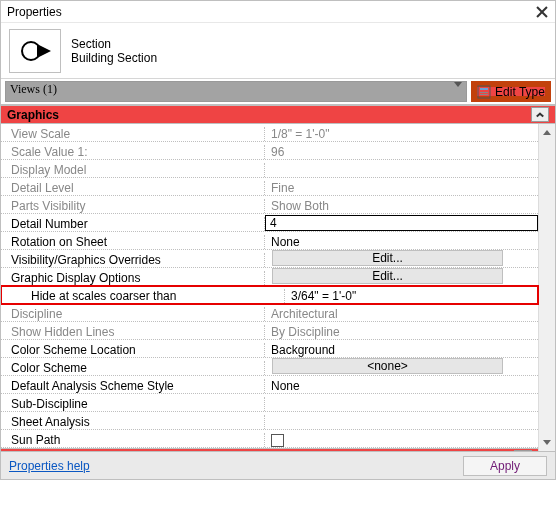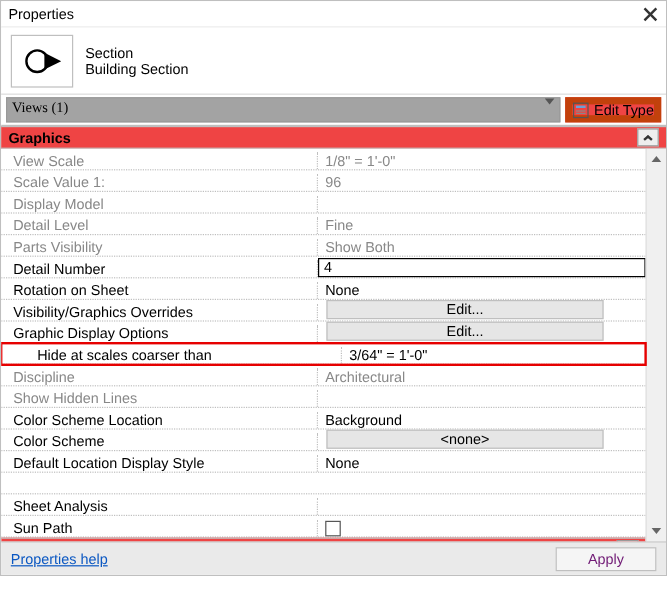--- a/index.html
+++ b/index.html
@@ -360,20 +360,23 @@
             <span>Discipline</span>
           </div>
         <div class="cell-value">
             <span>Architectural</span>
           </div>
       </div>
       <div class="row disabled">
         <div class="cell-label">
             <span>Show Hidden Lines</span>
           </div>
+        <div class="cell-value">
+            <span>By Discipline</span>
+          </div>
       </div>
 
       <div class="row">
         <div class="cell-label">
             <span>Color Scheme Location</span>
           </div>
         <div class="cell-value">
             <span>Background</span>
           </div>
       </div>
@@ -384,27 +387,30 @@
           </div>
         <div class="cell-value">
             <div class="btn-cell">
               <span>&lt;none&gt;</span>
             </div>
           </div>
       </div>
 
       <div class="row">
         <div class="cell-label">
-            <span>Default Location Display Style</span>
+            <span>Default Analysis Scheme Style</span>
           </div>
         <div class="cell-value">
             <span>None</span>
           </div>
       </div>
       <div class="row">
+        <div class="cell-label">
+            <span>Sub-Discipline</span>
+          </div>
         <div class="cell-value">
             <span></span>
           </div>
       </div>
       <div class="row">
         <div class="cell-label">
             <span>Sheet Analysis</span>
           </div>
         <div class="cell-value">
             <span></span>

